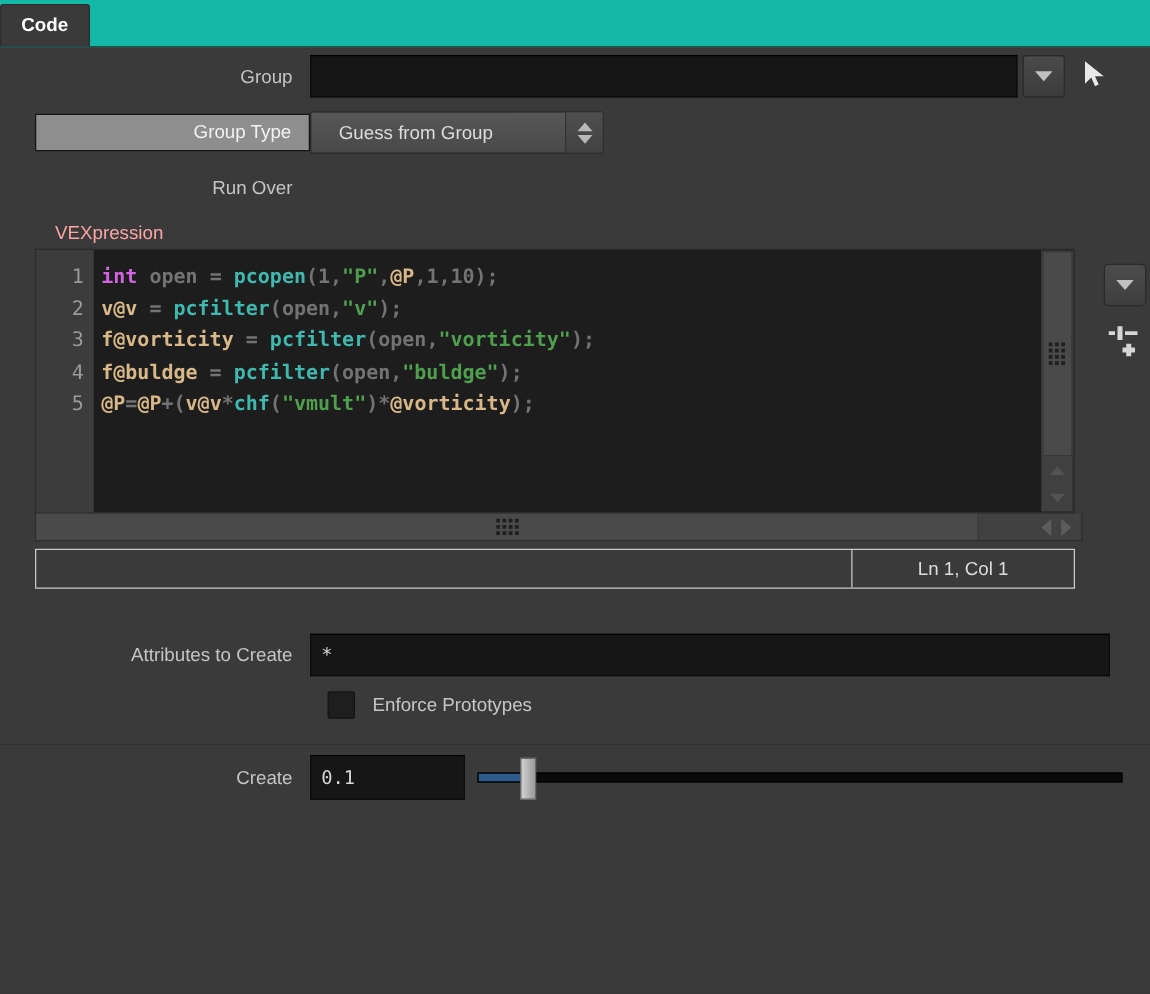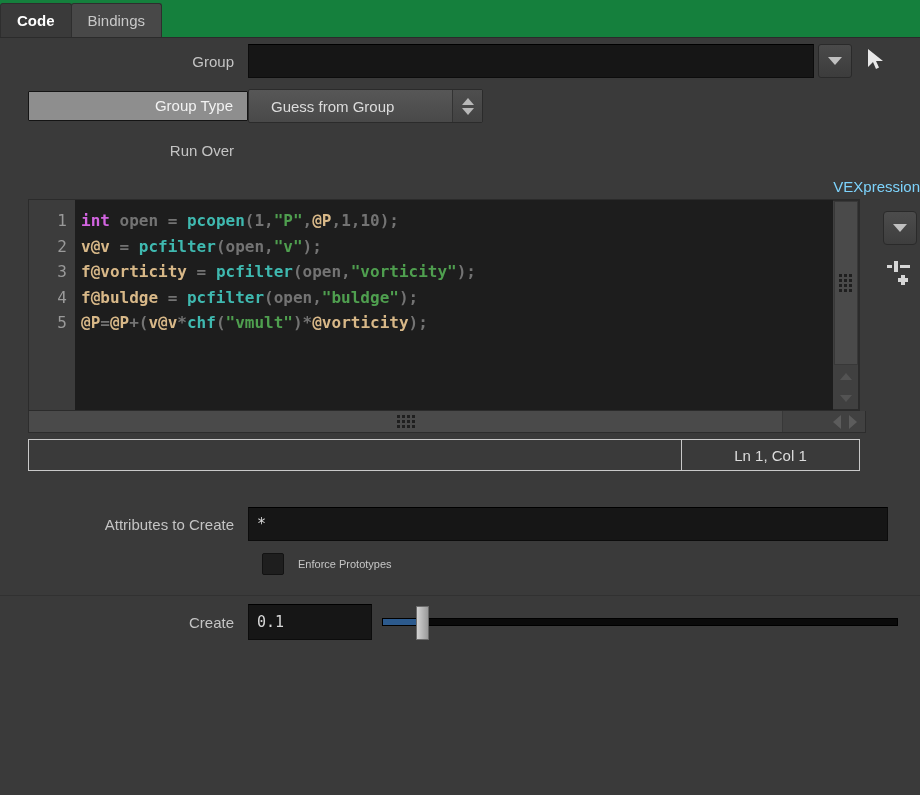--- a/index.html
+++ b/index.html
@@ -6,21 +6,21 @@
   html, body {
     width: 920px; height: 795px;
     background: #3a3a3a;
     font-family: "Liberation Sans", sans-serif;
     overflow: hidden;
   }
 
   
   .tabbar {
     height: 38px;
-    background: #15803d;
+    background: #14b8a6;
     display: flex;
     align-items: flex-end;
     border-bottom: 1px solid #2b2b2b;
   }
   .tab {
     height: 34px;
     padding: 0 16px;
     display: flex; align-items: center;
     font-size: 15px;
     color: #c8c8c8;
@@ -125,23 +125,22 @@
     width: 0; height: 0;
     border-left: 7px solid transparent;
     border-right: 7px solid transparent;
     border-top: 8px solid #c0c0c0;
   }
   .pickarrow { margin-left: 12px; }
 
   
   .sectlabel {
     font-size: 15px;
-    color: #7dd3fc;
-    padding: 6px 0 4px 30px;
-    text-align: right;
+    color: #fca5a5;
+    padding: 6px 0 4px 44px;
   }
   .editor-wrap {
     display: flex;
     margin: 0 0 0 28px;
     width: 838px;
   }
   .editor {
     position: relative;
     width: 832px;
     height: 212px;
@@ -284,21 +283,21 @@
     font-size: 15px;
   }
 
   
   .cbox {
     width: 22px; height: 22px;
     background: #1e1e1e;
     border: 1px solid #121212;
     border-radius: 2px;
   }
-  .cblabel { font-size: 11px; color: #c6c6c6; margin-left: 14px; }
+  .cblabel { font-size: 15px; color: #c6c6c6; margin-left: 14px; }
 
   
   .sep {
     height: 1px;
     background: #454545;
     border-bottom: 1px solid #313131;
     margin: 10px 0 0 0;
   }
 
   
@@ -323,23 +322,20 @@
     background: linear-gradient(90deg,#d2d2d2,#9a9a9a);
     border: 1px solid #6b6b6b;
   }
 </style>
 </head>
 <body>
 
 <div class="tabbar">
   <div class="tab active">
     <span>Code</span>
-  </div>
-  <div class="tab">
-    <span>Bindings</span>
   </div>
 </div>
 
 <div class="body">
 
   <div class="prow" style="height:46px;">
     <div class="plabel">Group</div>
     <div class="tinput" style="width:566px;height:34px;" placeholder=""></div>
     <div class="chevbtn" style="margin-left:4px;">
       <span class="chev"></span>

